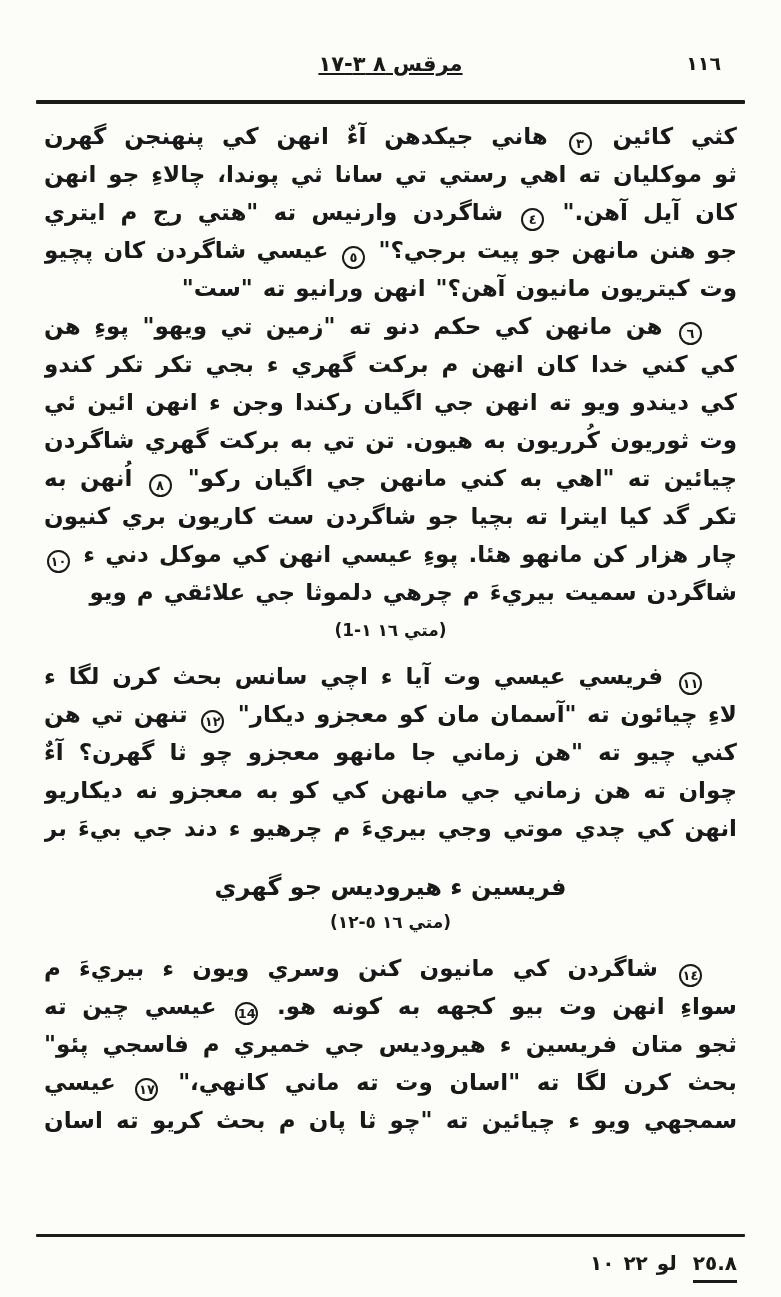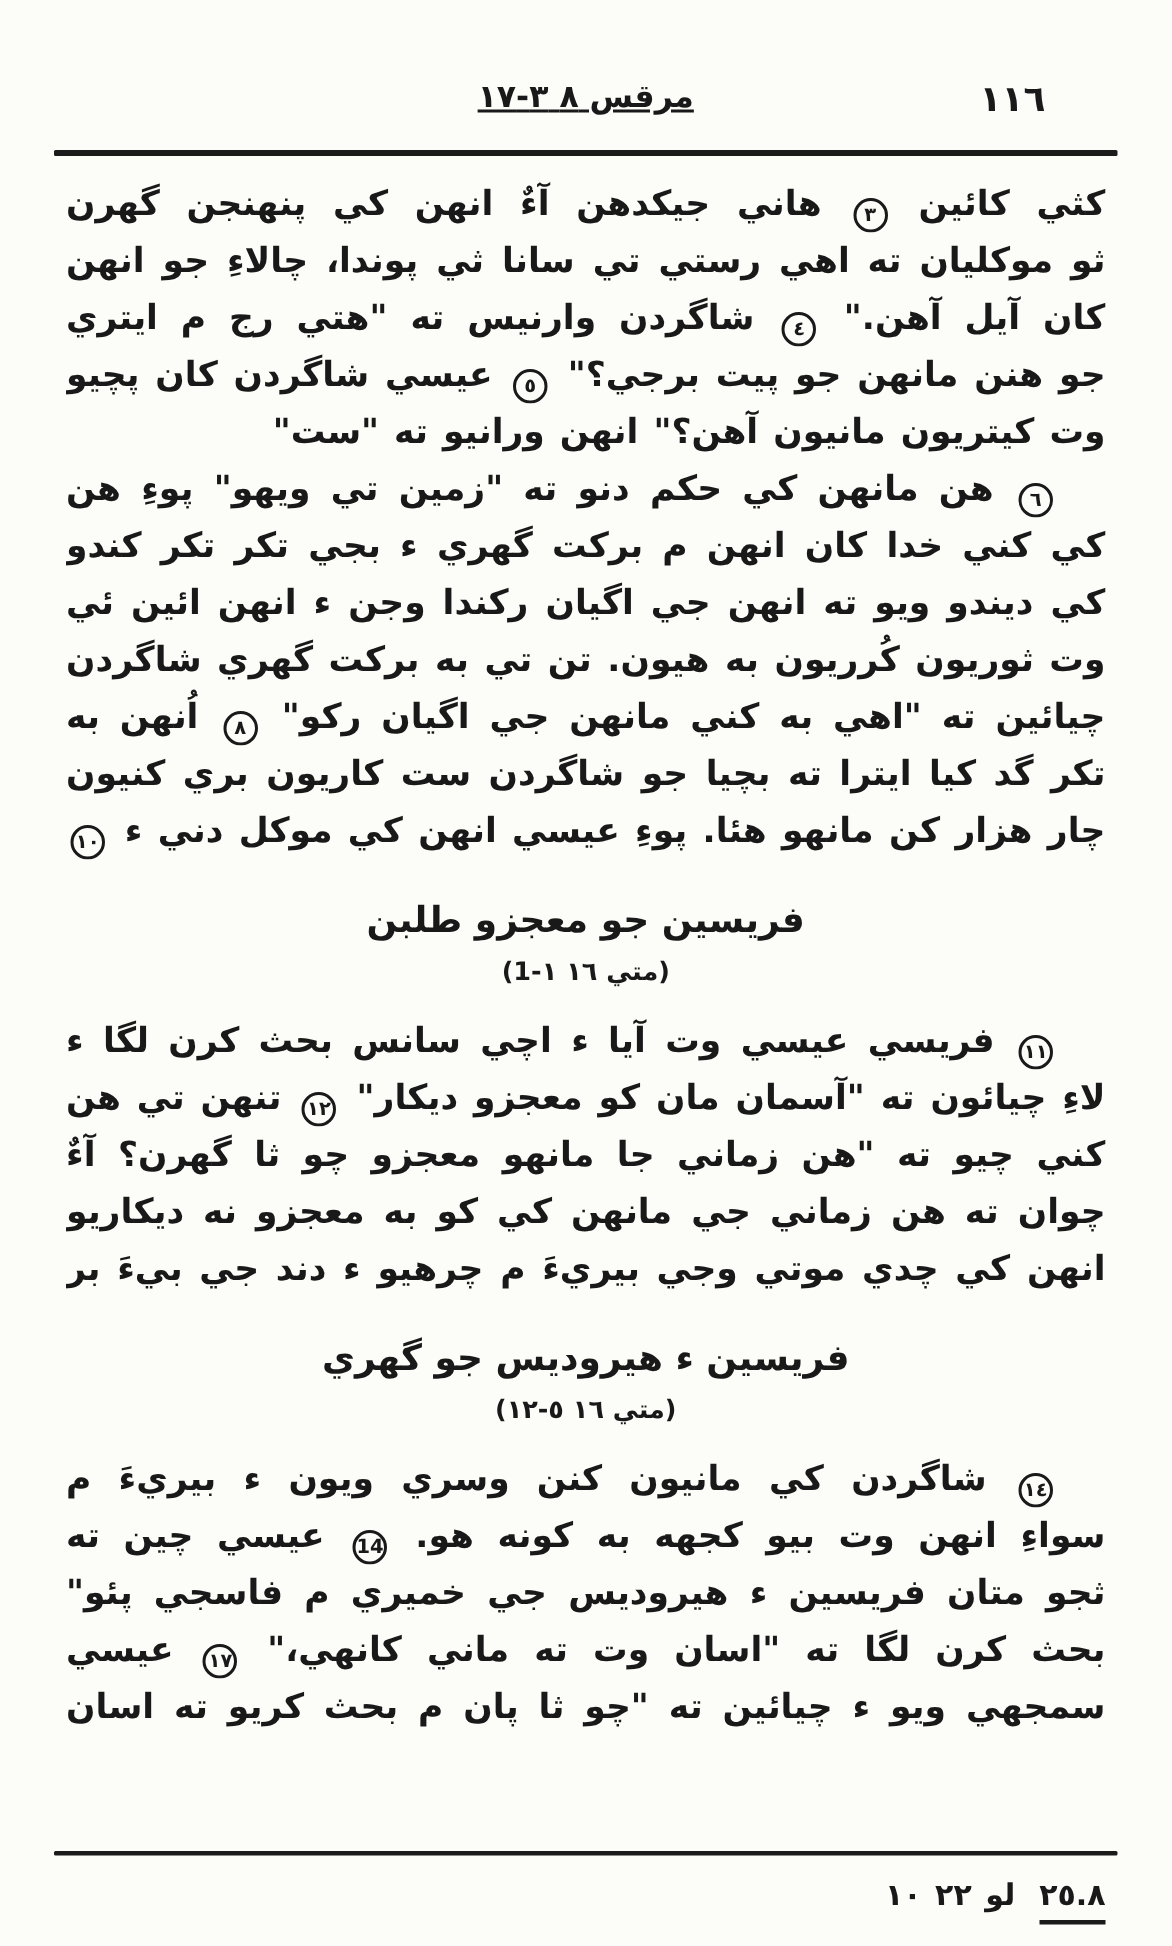--- a/index.html
+++ b/index.html
@@ -10,21 +10,21 @@
     box-sizing:border-box;
     padding:0 44px;
     direction:rtl;
     font-family:"DejaVu Sans",sans-serif;
     font-weight:700;
     color:#191919;
     overflow:hidden;
   }
   .header{position:relative;padding-top:52px;height:40px;}
   .header-title{text-align:center;font-size:21px;letter-spacing:0.5px;text-decoration:underline;}
-  .pagenum{position:absolute;top:52px;right:40px;font-size:24px;letter-spacing:2px;}
+  .pagenum{position:absolute;top:52px;right:16px;font-size:19px;letter-spacing:2px;}
   .rule{height:4px;background:#1b1b1b;margin:8px -8px 0 -8px;border-radius:1px;}
   .body-text{margin-top:13px;}
   .line{
     font-size:23px;line-height:38px;height:38px;overflow:hidden;
     text-align:justify;text-align-last:justify;
     word-spacing:2px;white-space:normal;
   }
   .line.last{text-align-last:right;}
   .line.indent{padding-right:32px;}
   .vnum{
@@ -67,21 +67,21 @@
       <div class="line">کان آيل آهن." <span class="vnum">٤</span> شاگردن وارنيس ته "هتي رج م ايتري ماني کتان اچي</div>
       <div class="line">جو هنن مانهن جو پيت برجي؟" <span class="vnum">٥</span> عيسي شاگردن کان پچيو ته "اوهان</div>
       <div class="line last">وت کيتريون مانيون آهن؟" انهن ورانيو ته "ست"</div>
       <div class="line indent"><span class="vnum">٦</span> هن مانهن کي حکم دنو ته "زمين تي ويهو" پوءِ هن ستن مانين</div>
       <div class="line">کي کني خدا کان انهن م برکت گهري ء بجي تکر تکر کندو شاگردن</div>
       <div class="line">کي ديندو ويو ته انهن جي اگيان رکندا وجن ء انهن ائين ئي کيو  اُنهن</div>
       <div class="line">وت ثوريون کُرريون به هيون. تن تي به برکت گهري شاگردن کي دنائين ء</div>
       <div class="line">چيائين ته "اهي به کني مانهن جي اگيان رکو" <span class="vnum">٨</span> اُنهن به کائي دءُ کيو پر</div>
       <div class="line">تکر گد کيا ايترا ته بچيا جو شاگردن ست کاريون بري کنيون  اهي اتکل</div>
       <div class="line">چار هزار کن مانهو هئا. پوءِ عيسي انهن کي موکل دني ء <span class="vnum">١٠</span> پان پنهنجن</div>
-      <div class="sec-title">فريسين جو معجزو طلبن</div>
+      <div class="line last">شاگردن سميت بيريءَ م چرهي دلموثا جي علائقي م ويو</div>
       <div class="sec-ref">(متي ١٦ ١-1)</div>
       <div class="line indent"><span class="vnum">١١</span> فريسي عيسي وت آيا ء اچي سانس بحث کرن لگا ء کيس آزمائن</div>
       <div class="line">لاءِ چيائون ته "آسمان مان کو معجزو ديکار" <span class="vnum">١٢</span> تنهن تي هن ثدو ساهه</div>
       <div class="line">کني چيو ته "هن زماني جا مانهو معجزو چو ثا گهرن؟ آءٌ اوهان کي سچ ثو</div>
       <div class="line">چوان ته هن زماني جي مانهن کي کو به معجزو نه ديکاريو ويندو."  هو</div>
       <div class="line">انهن کي چدي موتي وجي بيريءَ م چرهيو ء دند جي بيءَ بر هليو ويو</div>
       <div class="sec-title">فريسين ء هيروديس جو گهري</div>
       <div class="sec-ref">(متي ١٦ ٥-١٢)</div>
       <div class="line indent"><span class="vnum">١٤</span> شاگردن کي مانيون کنن وسري ويون ء بيريءَ م هکري مانيءَ کان</div>
       <div class="line">سواءِ انهن وت بيو کجهه به کونه هو. <span class="vnum">14</span> عيسي چين ته "دسو، خبردار</div>

